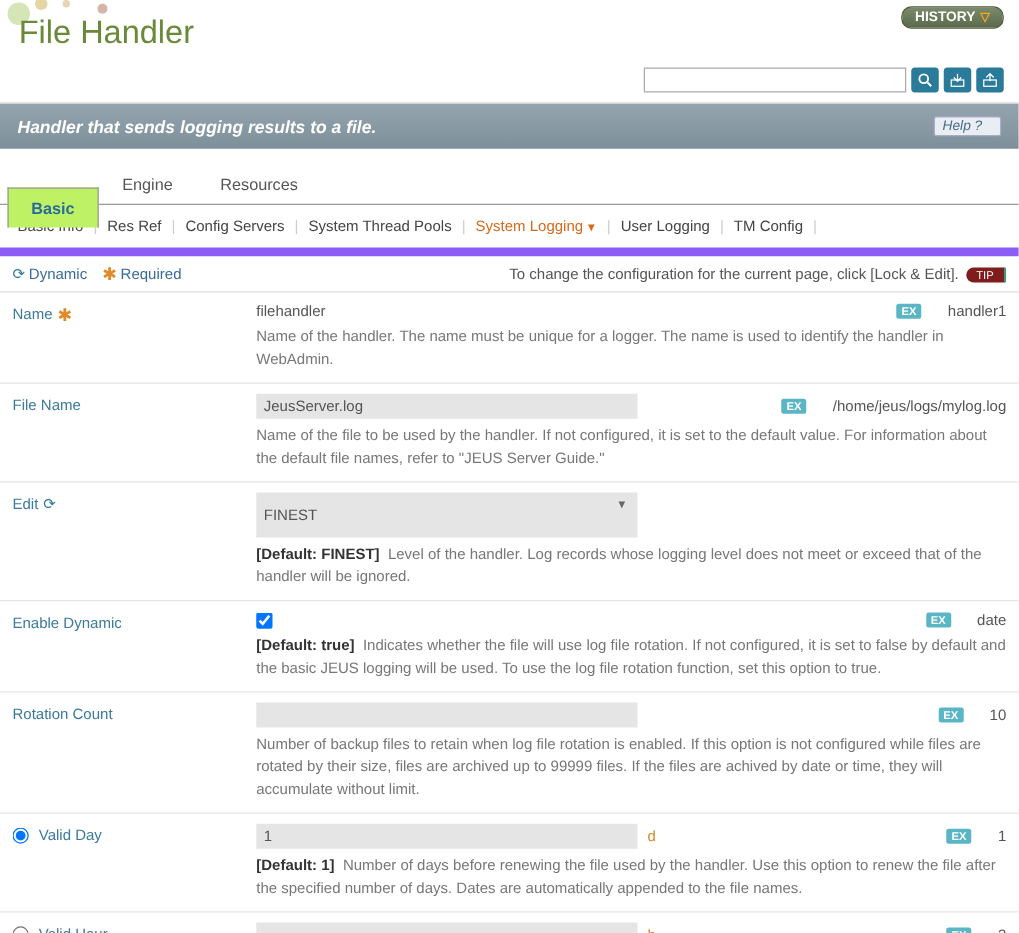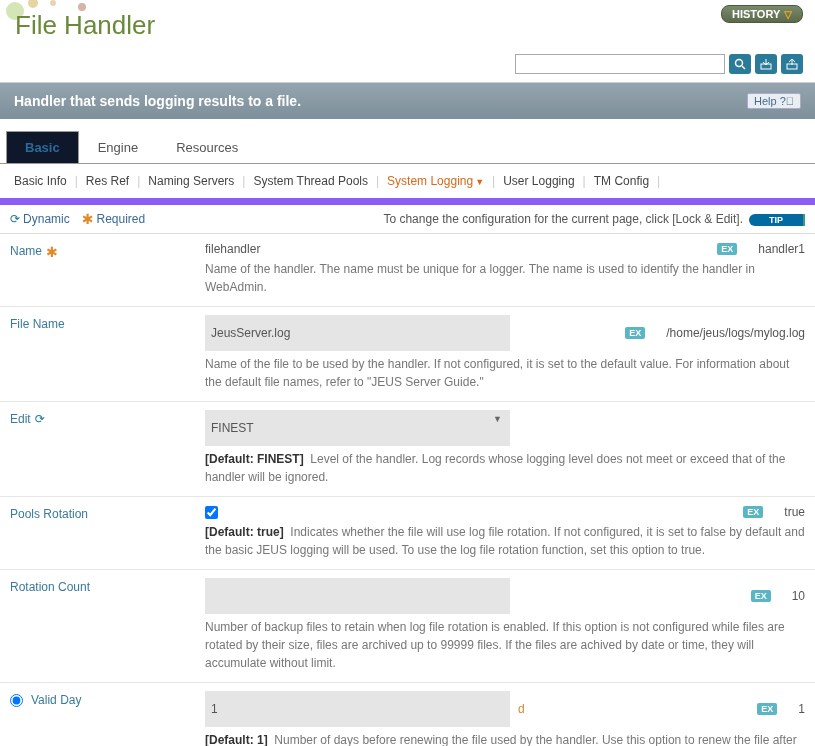--- a/index.html
+++ b/index.html
@@ -6,45 +6,45 @@
 body { font-family: Arial, sans-serif; font-size: 12px; color: #333; background: #fff; width: 815px; }
 .dots { position: absolute; top: 0; left: 0; width: 100px; height: 40px; }
 .dot { position: absolute; border-radius: 50%; }
 .header-top { position: relative; height: 50px; padding: 10px 15px 0 10px; }
 .page-title { font-size: 26px; color: #6a8a3a; font-weight: normal; padding-left: 5px; }
 .history-btn { position: absolute; right: 12px; top: 5px; background: linear-gradient(#7a8a6a, #5a6a4a); color: #fff; font-weight: bold; font-size: 11px; padding: 2px 10px; border-radius: 8px; border: 1px solid #4a5a3a; display: inline-flex; align-items: center; gap: 4px; }
 .history-btn .chev { color: #f5a623; font-size: 10px; }
 .search-row { display: flex; justify-content: flex-end; align-items: center; gap: 4px; padding: 4px 12px 8px; }
 .search-box { width: 210px; height: 20px; border: 1px solid #aaa; background: #fff; }
 .icon-btn { width: 22px; height: 20px; background: #2a7a9a; border-radius: 3px; display: inline-flex; align-items: center; justify-content: center; color: #fff; font-size: 11px; cursor: pointer; }
-.banner { background: linear-gradient(#95a5af, #7d8f9a); color: #fff; padding: 10px 14px; display: flex; justify-content: space-between; align-items: center; border-top: 1px solid #ccc; }
+.banner { background: linear-gradient(#95a5af, #7d8f9a); color: #fff; padding: 10px 14px; display: flex; justify-content: space-between; align-items: center; border-top: 1px solid #ccc; font-style: italic; }
 .banner-text { font-size: 14px; font-weight: bold; }
 .help-btn { background: #e8eef2; color: #4a6a8a; border: 1px solid #aac; padding: 1px 6px; font-size: 11px; border-radius: 2px; display: inline-flex; align-items: center; gap: 3px; margin-left: 10px; }
 .tabs-row { display: flex; border-bottom: 1px solid #999; margin-top: 12px; padding-left: 6px; }
 .tab { padding: 8px 18px; font-size: 13px; color: #555; border: 1px solid transparent; border-bottom: none; cursor: pointer; }
-.tab.active { color: #2a6a9a; font-weight: bold; border-color: #999; background: #0f172a; position: relative; top: 0; }
+.tab.active { color: #2a6a9a; font-weight: bold; border-color: #999; background: #bef264; position: relative; top: 19px; }
 .subtabs { padding: 10px 14px; border-bottom: 7px solid #8b5cf6; display: flex; flex-wrap: wrap; gap: 4px; align-items: center; }
 .subtab { color: #444; font-size: 12px; cursor: pointer; }
 .subtab.active { color: #d46a1a; }
 .sep { color: #ccc; margin: 0 4px; }
 .chev-down { color: #d46a1a; font-size: 9px; margin-left: 2px; }
 .legend-row { display: flex; justify-content: space-between; align-items: center; padding: 6px 10px; border-bottom: 1px solid #ddd; font-size: 12px; }
 .legend-left { display: flex; gap: 12px; align-items: center; }
 .legend-item { color: #3a6a9a; display: inline-flex; align-items: center; gap: 3px; }
 .dyn-icon { color: #2a7a9a; font-size: 12px; }
 .req-icon { color: #e08a2a; font-size: 14px; }
 .legend-right { color: #555; display: flex; align-items: flex-end; gap: 6px; }
-.tip-badge { background: #0369a1; color: #fff; font-size: 9px; font-weight: bold; padding: 1px 20px; border-radius: 6px 0 0 6px; border-right: 2px solid #3a9a7a; }
+.tip-badge { background: #7f1d1d; color: #fff; font-size: 9px; font-weight: normal; padding: 1px 8px; border-radius: 6px 0 0 6px; border-right: 2px solid #3a9a7a; }
 .form-table { width: 100%; }
 .form-row { display: flex; border-bottom: 1px solid #e5e5e5; padding: 8px 10px 10px; }
 .form-label { width: 195px; flex-shrink: 0; color: #3a7a9a; font-size: 12px; padding-top: 2px; display: flex; align-items: flex-start; gap: 4px; }
 .form-label .radio { margin-right: 4px; margin-top: 1px; }
 .form-content { flex: 1; }
 .value-line { display: flex; align-items: center; gap: 6px; margin-bottom: 4px; }
-.text-input { background: #e5e5e5; border: none; height: 36px; padding: 2px 6px; font-size: 12px; color: #555; width: 305px; }
+.text-input { background: #e5e5e5; border: none; height: 20px; padding: 2px 6px; font-size: 12px; color: #555; width: 305px; }
 .select-input { background: #e5e5e5; border: none; height: 36px; padding: 2px 6px; font-size: 12px; color: #555; width: 305px; appearance: none; -webkit-appearance: none; }
 .select-wrap { position: relative; display: inline-block; width: 305px; }
 .select-wrap::after { content: "▼"; position: absolute; right: 8px; top: 4px; font-size: 9px; color: #666; pointer-events: none; }
 .unit { color: #d48a2a; font-size: 12px; margin-left: 2px; }
 .ex-badge { background: #5ab5c5; color: #fff; font-size: 9px; font-weight: bold; padding: 1px 4px; border-radius: 2px; margin-right: 2px; }
 .ex-val { color: #555; font-size: 12px; }
 .ex-group { margin-left: auto; display: inline-flex; align-items: center; gap: 19px; }
 .desc { color: #777; font-size: 12px; line-height: 1.5; }
 .default-tag { color: #333; font-weight: bold; }
 .checkbox { width: 13px; height: 13px; }
@@ -102,21 +102,21 @@
   <div class="tab active">Basic</div>
   <div class="tab">Engine</div>
   <div class="tab">Resources</div>
 </div>
 
 <div class="subtabs">
   <span class="subtab">Basic Info</span>
     <span class="sep">|</span>
   <span class="subtab">Res Ref</span>
     <span class="sep">|</span>
-  <span class="subtab">Naming Servers</span>
+  <span class="subtab">Config Servers</span>
     <span class="sep">|</span>
   <span class="subtab">System Thread Pools</span>
     <span class="sep">|</span>
   <span class="subtab active"><span>System Logging</span><span class="chev-down">▼</span></span>
     <span class="sep">|</span>
   <span class="subtab">User Logging</span>
     <span class="sep">|</span>
   <span class="subtab">TM Config</span>
     <span class="sep">|</span>
 </div>
@@ -181,28 +181,28 @@
     <div class="form-content">
       <div class="value-line">
         <div class="select-wrap"><select class="select-input"><option>FINEST</option></select></div>
       </div>
       <div class="desc"><span class="default-tag">[Default: FINEST]</span>&nbsp;&nbsp;<span>Level of the handler. Log records whose logging level does not meet or exceed that of the handler will be ignored.</span></div>
     </div>
   </div>
 
   <div class="form-row">
     <div class="form-label">
-        <span>Pools Rotation</span>
+        <span>Enable Dynamic</span>
       </div>
     <div class="form-content">
       <div class="value-line">
         <input type="checkbox" class="checkbox" checked="" style="">
         <span class="ex-group">
             <span class="ex-badge">EX</span>
-            <span class="ex-val">true</span>
+            <span class="ex-val">date</span>
           </span>
       </div>
       <div class="desc"><span class="default-tag">[Default: true]</span>&nbsp;&nbsp;<span>Indicates whether the file will use log file rotation. If not configured, it is set to false by default and the basic JEUS logging will be used. To use the log file rotation function, set this option to true.</span></div>
     </div>
   </div>
 
   <div class="form-row">
     <div class="form-label">
         <span>Rotation Count</span>
       </div>

